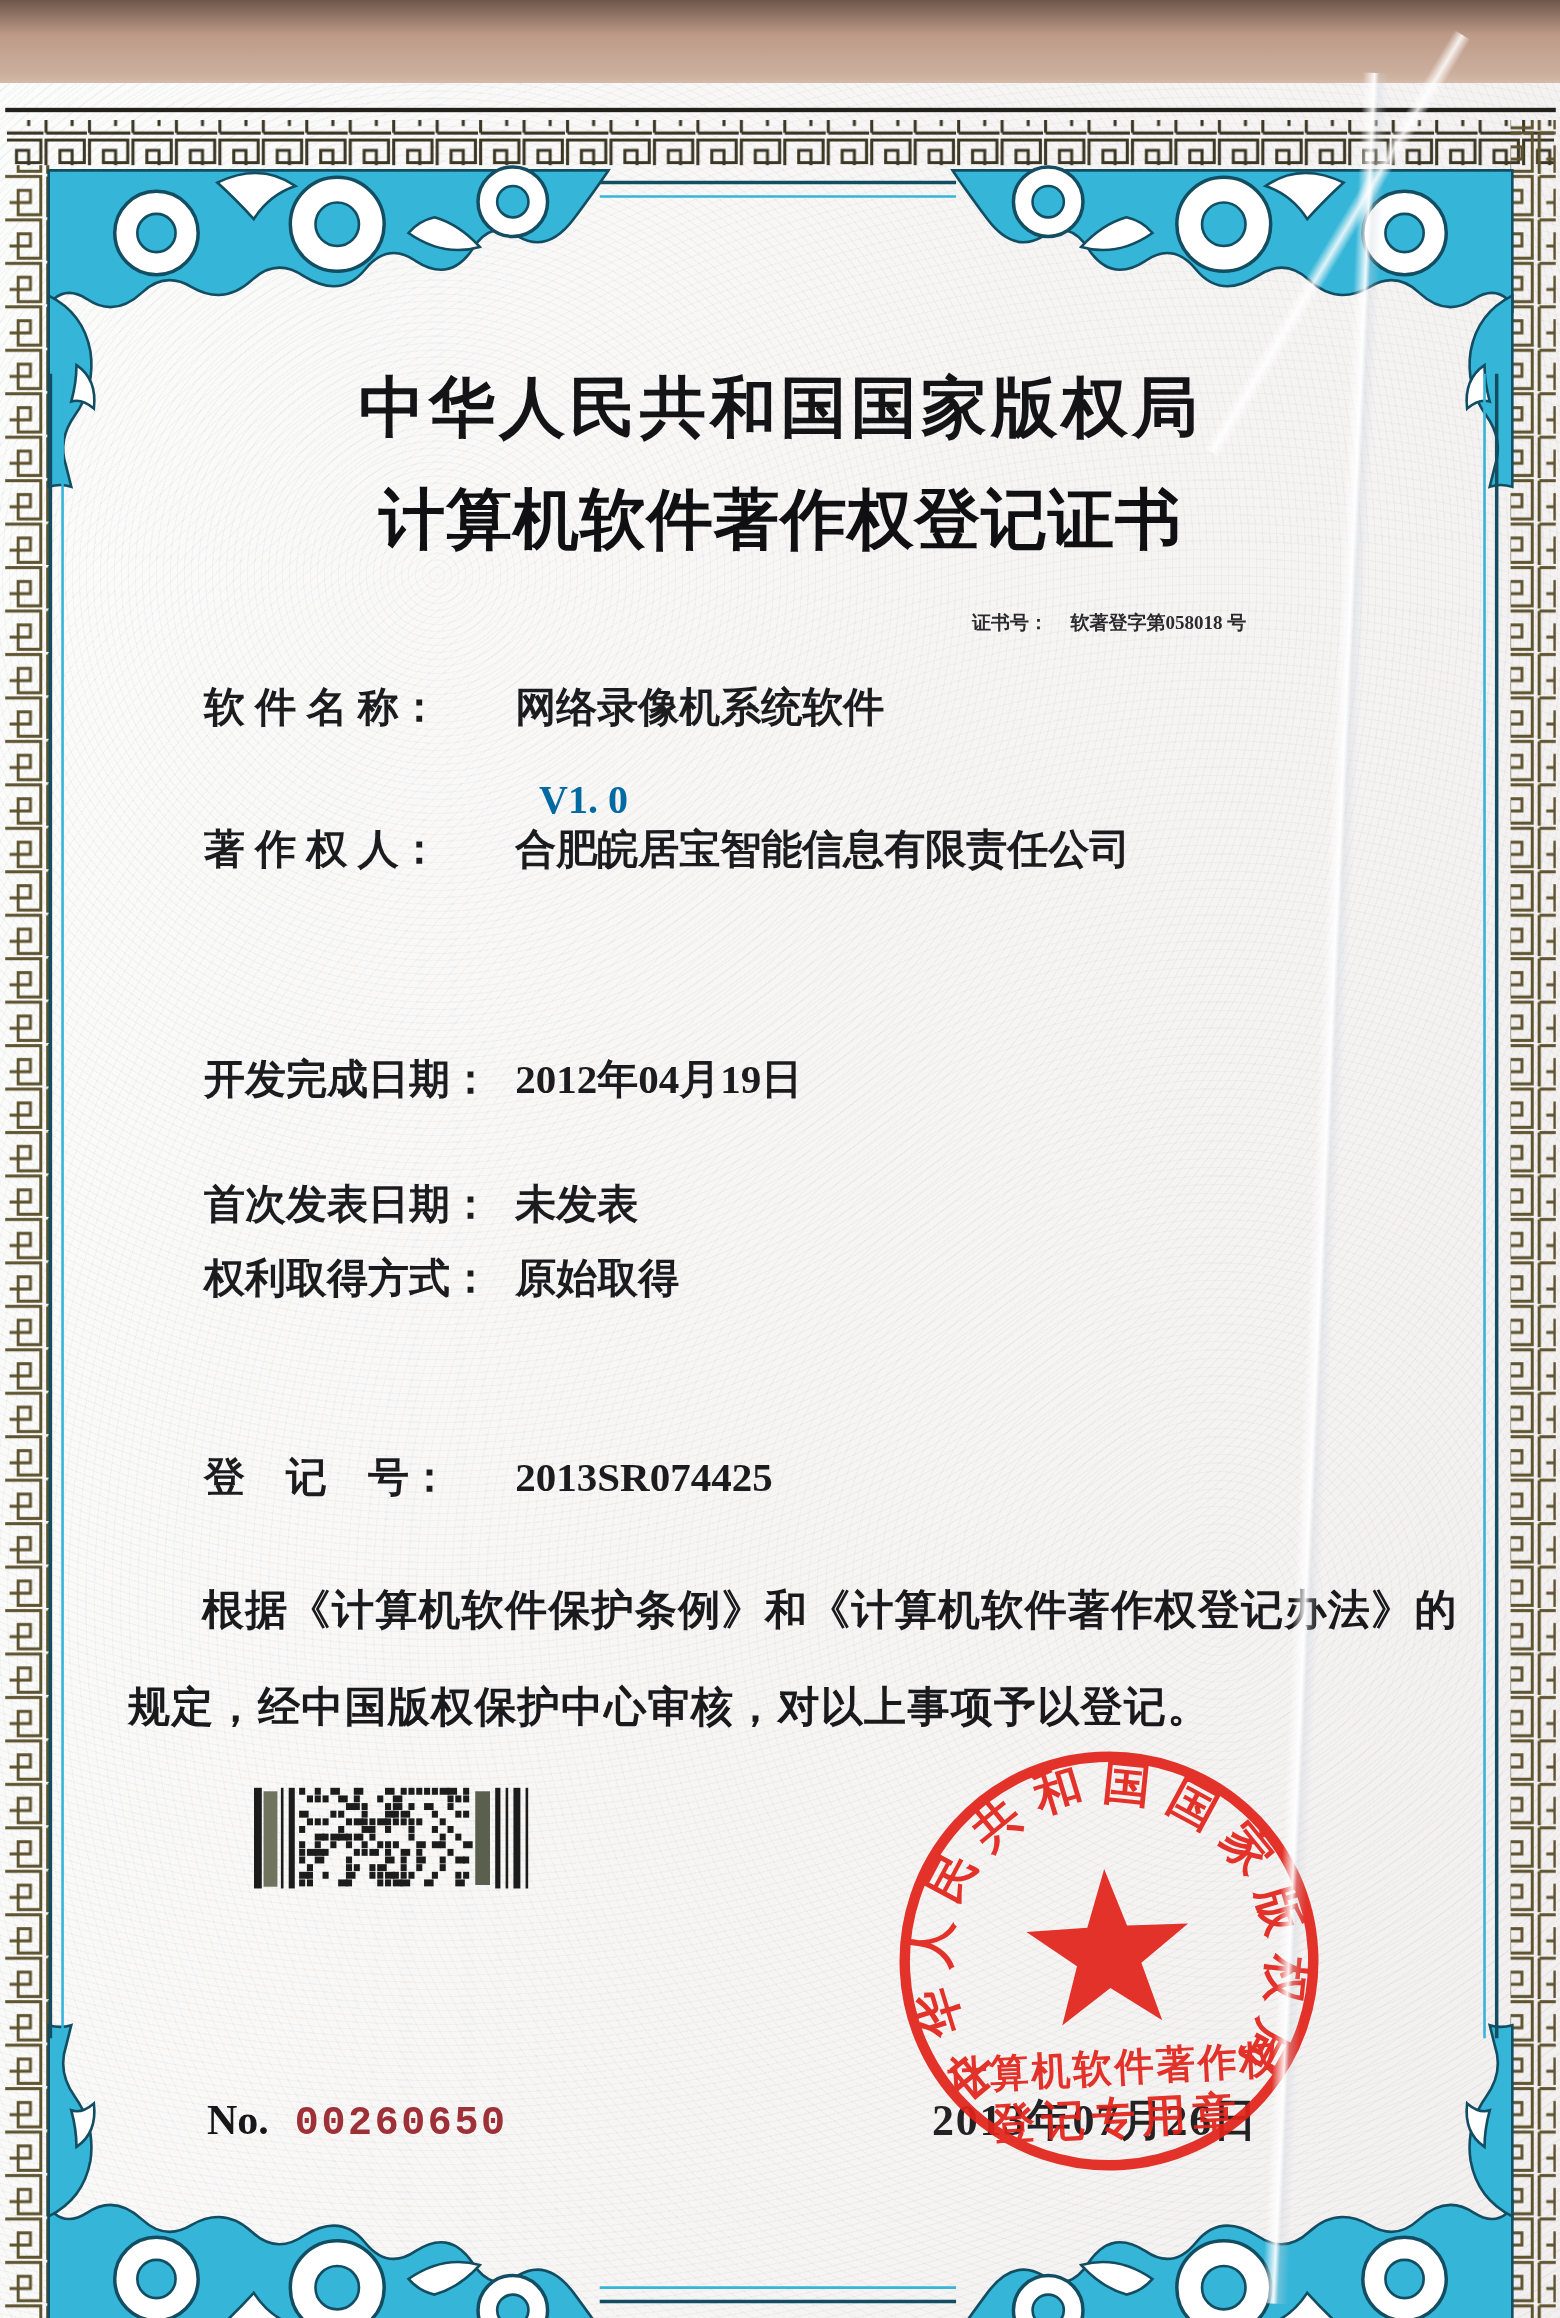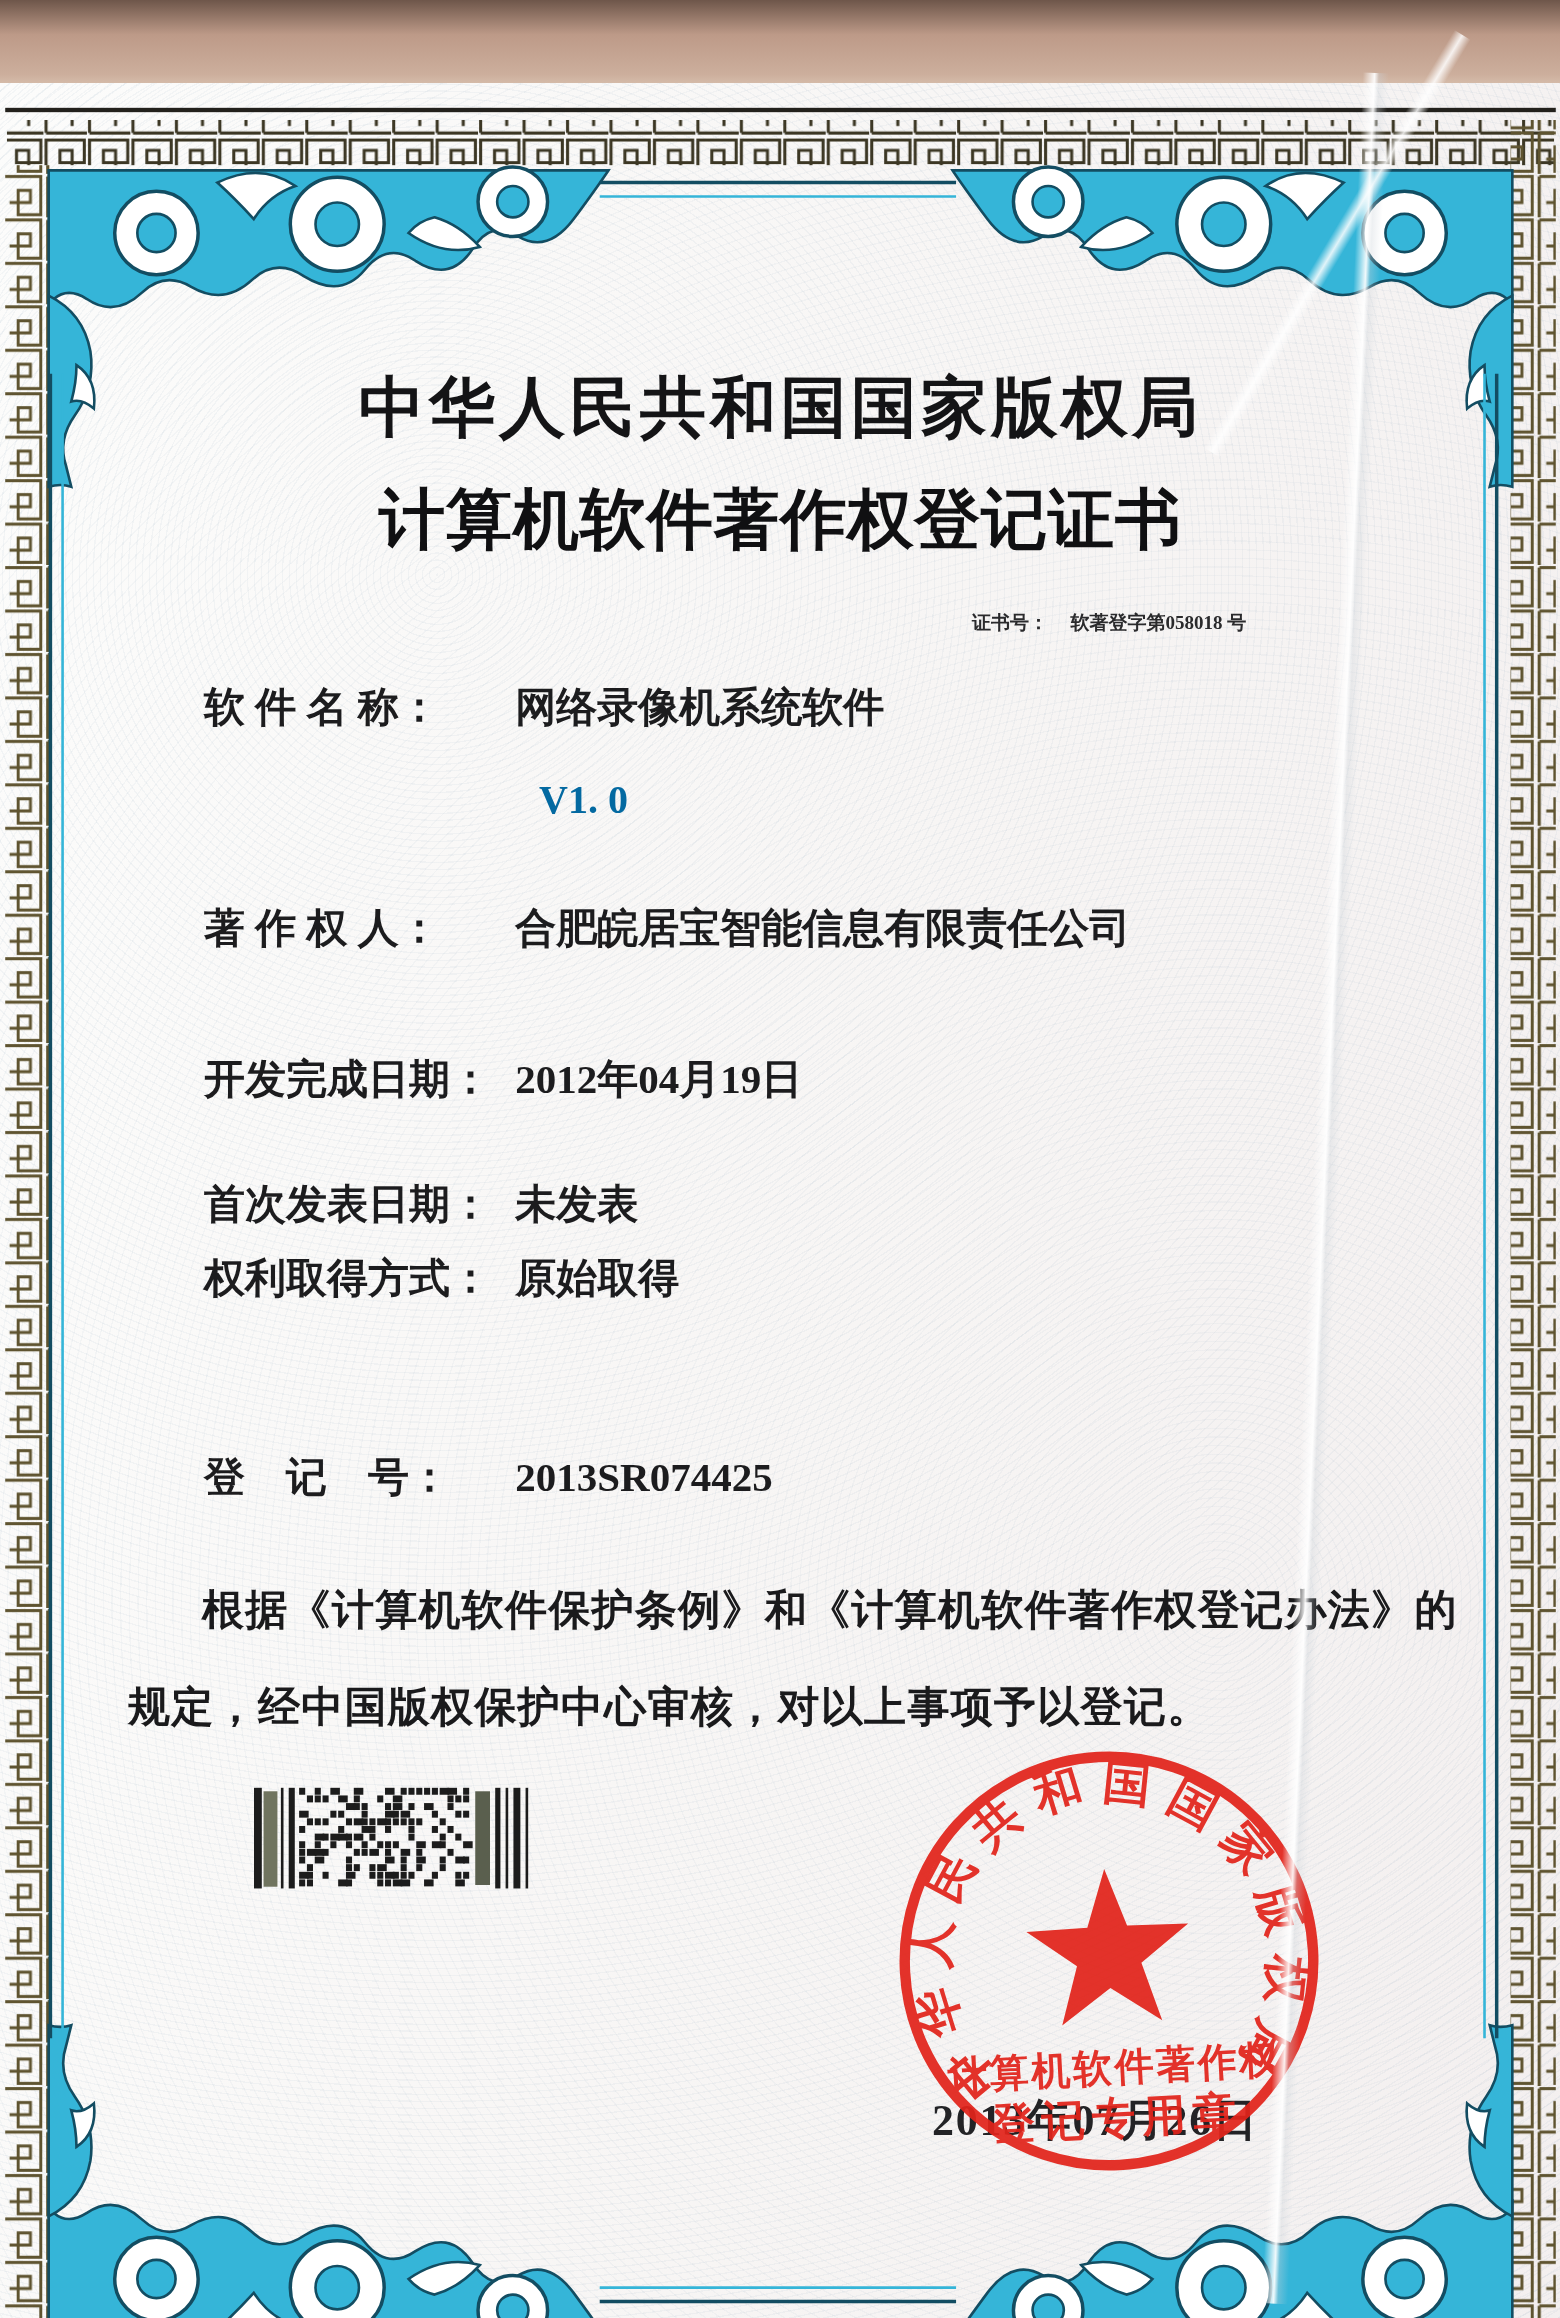--- a/index.html
+++ b/index.html
@@ -102,21 +102,21 @@
     <span>证书号：</span>
     <span>软著登字第058018 号</span>
   </div>
 
   <div class="row" style="top:680px">
     <span class="lbl">软 件 名 称：</span>
     <span class="val">网络录像机系统软件</span>
   </div>
   <div class="val2">V1. 0</div>
 
-  <div class="row" style="top:901px">
+  <div class="row" style="top:822px">
     <span class="lbl">著 作 权 人：</span>
     <span class="val">合肥皖居宝智能信息有限责任公司</span>
   </div>
 
   <div class="row" style="top:1052px">
     <span class="lbl">开发完成日期：</span>
     <span class="val">2012年04月19日</span>
   </div>
 
   <div class="row" style="top:1177px">
@@ -292,18 +292,22 @@
     <circle cx="260" cy="260" r="235" fill="none" stroke="#e2241b" stroke-width="12"></circle>
     <path id="sealArc" d="M128.5,391.5 A186,186 0 1 1 391.5,391.5" fill="none"></path>
     <text class="sealArcText">
       <textPath href="#sealArc" startOffset="0" textLength="860" lengthAdjust="spacing">中华人民共和国国家版权局</textPath>
     </text>
     <polygon fill="#e2241b" points="260,154 282.9,220.4 353.2,221.7 297.1,264.1 317.6,331.3 260,291 202.4,331.3 222.9,264.1 166.8,221.7 237.1,220.4"></polygon>
     <text x="260" y="398" class="sl1">计算机软件著作权</text>
     <text x="260" y="458" class="sl2">登记专用章</text>
   </svg>
 
+  <div class="serial">
+    <span class="serial-label">No.</span>
+    <span class="serial-value">00260650</span>
+  </div>
 
   <div class="crease c1"></div>
   <div class="crease c2"></div>
 
 </div>
 
 
 </body></html>

